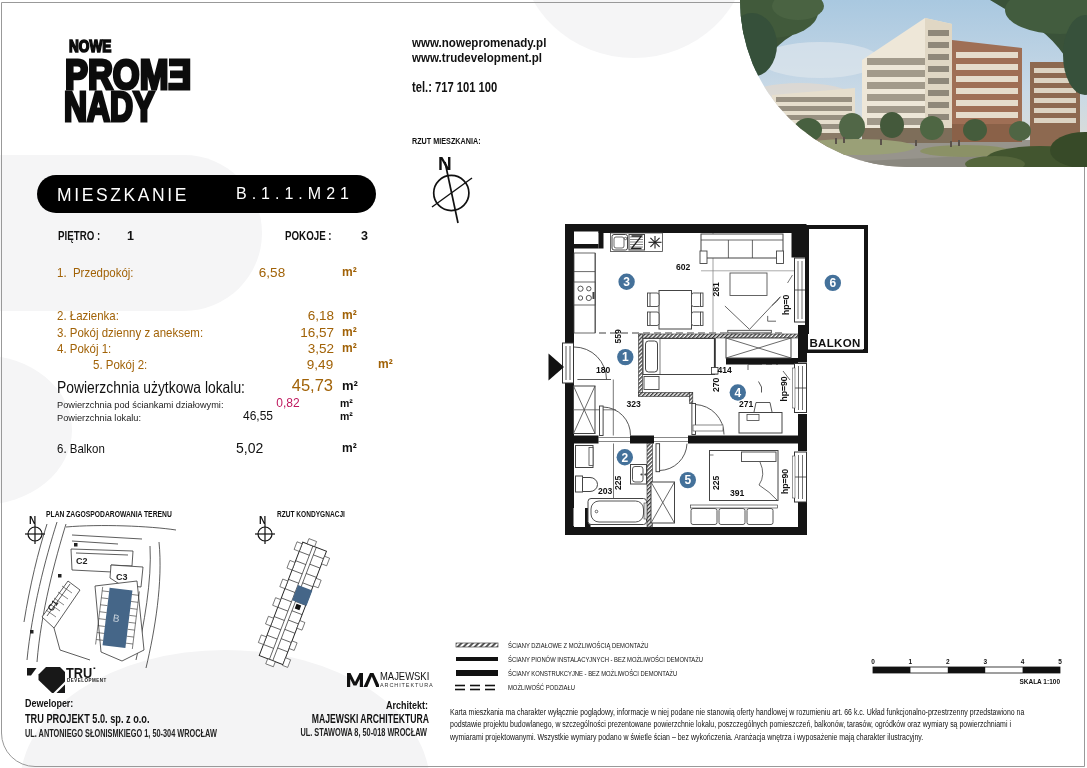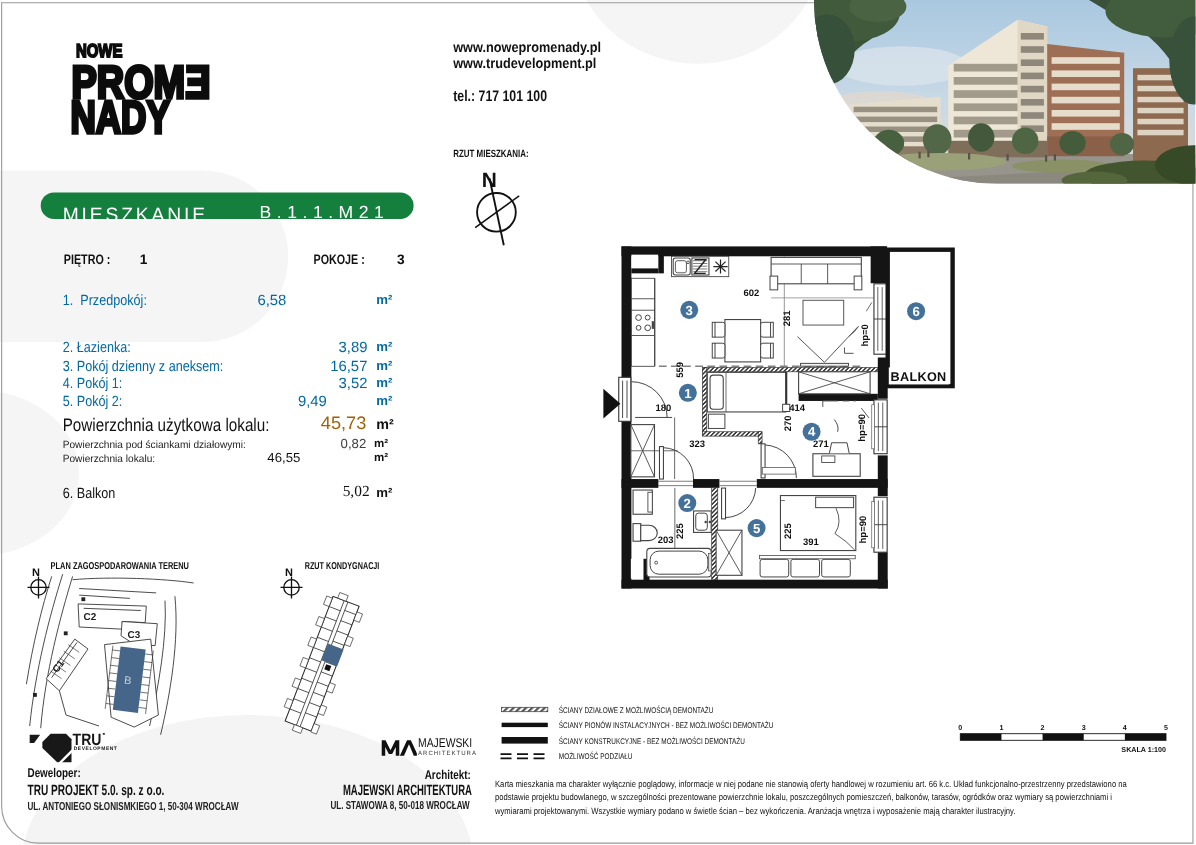--- a/index.html
+++ b/index.html
@@ -143,70 +143,70 @@
     <rect x="95" y="138" width="2" height="6"></rect>
         <rect x="103" y="137" width="2" height="6"></rect>
     <rect x="140" y="139" width="2" height="6"></rect>
         <rect x="175" y="140" width="2" height="6"></rect>
     <rect x="210" y="141" width="2" height="6"></rect>
         <rect x="218" y="140" width="2" height="6"></rect>
   </g>
 </svg>
 </div>
 
-<div class="abs" style="left:37px;top:175px;width:339px;height:24px;background:#15803d;border-radius:19px;color:#fff;">
+<div class="abs" style="left:37px;top:175px;width:339px;height:38px;background:#000000;border-radius:19px;color:#fff;">
   <span class="abs" style="left:20px;top:10px;font-size:17.5px;letter-spacing:2.6px;">MIESZKANIE</span>
   <span class="abs" style="left:199px;top:10px;font-size:16px;letter-spacing:5px;">B.1.1.M21</span>
 </div>
 
 <div class="abs" style="left:58px;top:229px;font-size:12.5px;font-weight:bold;color:#111;transform:scaleX(.78);transform-origin:0 0;">PIĘTRO :</div>
 <div class="abs" style="left:127px;top:229px;font-size:12.5px;font-weight:bold;color:#111;">1</div>
 <div class="abs" style="left:285px;top:229px;font-size:12.5px;font-weight:bold;color:#111;transform:scaleX(.78);transform-origin:0 0;">POKOJE :</div>
 <div class="abs" style="left:361px;top:229px;font-size:12.5px;font-weight:bold;color:#111;">3</div>
 
-<div class="abs" style="left:0;top:265px;width:872px;font-size:13.5px;color:#0369a1;">
+<div class="abs" style="left:0;top:265px;width:872px;font-size:13.5px;color:#a16207;">
   <div style="position:relative;height:16.3px;">
       <span class="abs" style="left:57px;transform:scaleX(.85);transform-origin:0 0;">1.&nbsp; Przedpokój:</span>
-      <span class="abs" style="left:234px;width:100px;text-align:left;">6,58</span>
+      <span class="abs" style="left:222px;width:100px;text-align:center;">6,58</span>
       <span class="abs" style="left:342px;font-size:12px;font-weight:bold;">m²</span>
     </div>
   <div style="position:relative;height:16.3px;margin-top:27px;">
       <span class="abs" style="left:57px;transform:scaleX(.85);transform-origin:0 0;">2. Łazienka:</span>
-      <span class="abs" style="left:234px;width:100px;text-align:right;">3,89</span>
+      <span class="abs" style="left:234px;width:100px;text-align:right;">6,18</span>
       <span class="abs" style="left:342px;font-size:12px;font-weight:bold;">m²</span>
     </div>
   <div style="position:relative;height:16.3px;">
       <span class="abs" style="left:57px;transform:scaleX(.85);transform-origin:0 0;">3. Pokój dzienny z aneksem:</span>
       <span class="abs" style="left:234px;width:100px;text-align:right;">16,57</span>
       <span class="abs" style="left:342px;font-size:12px;font-weight:bold;">m²</span>
     </div>
   <div style="position:relative;height:16.3px;">
       <span class="abs" style="left:57px;transform:scaleX(.85);transform-origin:0 0;">4. Pokój 1:</span>
       <span class="abs" style="left:234px;width:100px;text-align:right;">3,52</span>
       <span class="abs" style="left:342px;font-size:12px;font-weight:bold;">m²</span>
     </div>
-  <div style="position:relative;height:16.3px;">
+  <div style="position:relative;height:16.3px;margin-left:36px;">
       <span class="abs" style="left:57px;transform:scaleX(.85);transform-origin:0 0;">5. Pokój 2:</span>
       <span class="abs" style="left:234px;width:100px;text-align:center;">9,49</span>
       <span class="abs" style="left:342px;font-size:12px;font-weight:bold;">m²</span>
     </div>
 </div>
 
 <div class="abs" style="left:57px;top:378px;font-size:16.5px;color:#111;transform:scaleX(.84);transform-origin:0 0;">Powierzchnia użytkowa lokalu:</div>
 <div class="abs" style="left:233px;top:376px;width:100px;text-align:right;font-size:16.5px;color:#a16207;">45,73</div>
 <div class="abs" style="left:342px;top:378px;font-size:13px;font-weight:bold;color:#111;">m²</div>
 <div class="abs" style="left:57px;top:399px;font-size:9.5px;color:#222;transform:scaleX(.97);transform-origin:0 0;">Powierzchnia pod ściankami działowymi:</div>
-<div class="abs" style="left:243px;top:396px;width:90px;text-align:right;font-size:12px;color:#404040;">0,82</div>
+<div class="abs" style="left:243px;top:396px;width:90px;text-align:center;font-size:12px;color:#be185d;">0,82</div>
 <div class="abs" style="left:340px;top:397px;font-size:10.5px;font-weight:bold;color:#111;">m²</div>
 <div class="abs" style="left:57px;top:412px;font-size:9.5px;color:#222;transform:scaleX(.97);transform-origin:0 0;">Powierzchnia lokalu:</div>
 <div class="abs" style="left:243px;top:409px;width:91px;text-align:left;font-size:12px;color:#111;">46,55</div>
 <div class="abs" style="left:340px;top:410px;font-size:10.5px;font-weight:bold;color:#111;">m²</div>
 
 <div class="abs" style="left:57px;top:441px;font-size:13.5px;color:#111;transform:scaleX(.85);transform-origin:0 0;">6. Balkon</div>
-<div class="abs" style="left:236px;top:440px;width:100px;text-align:right;font-size:14px;color:#111;font-family:Liberation Serif, serif;">5,02</div>
+<div class="abs" style="left:236px;top:440px;width:100px;text-align:left;font-size:14px;color:#111;">5,02</div>
 <div class="abs" style="left:342px;top:441px;font-size:12px;font-weight:bold;color:#111;">m²</div>
 
 <svg id="plan" class="abs" style="left:545px;top:215px;" width="340" height="330" viewBox="545 215 340 330">
 <defs>
   <pattern id="hw" width="2.8" height="2.8" patternUnits="userSpaceOnUse" patternTransform="rotate(45)">
     <rect width="2.8" height="2.8" fill="#fff"></rect>
         <rect width="1.4" height="2.8" fill="#3a3a3a"></rect>
   </pattern>
 </defs>
 <g font-family="Liberation Sans, sans-serif">

